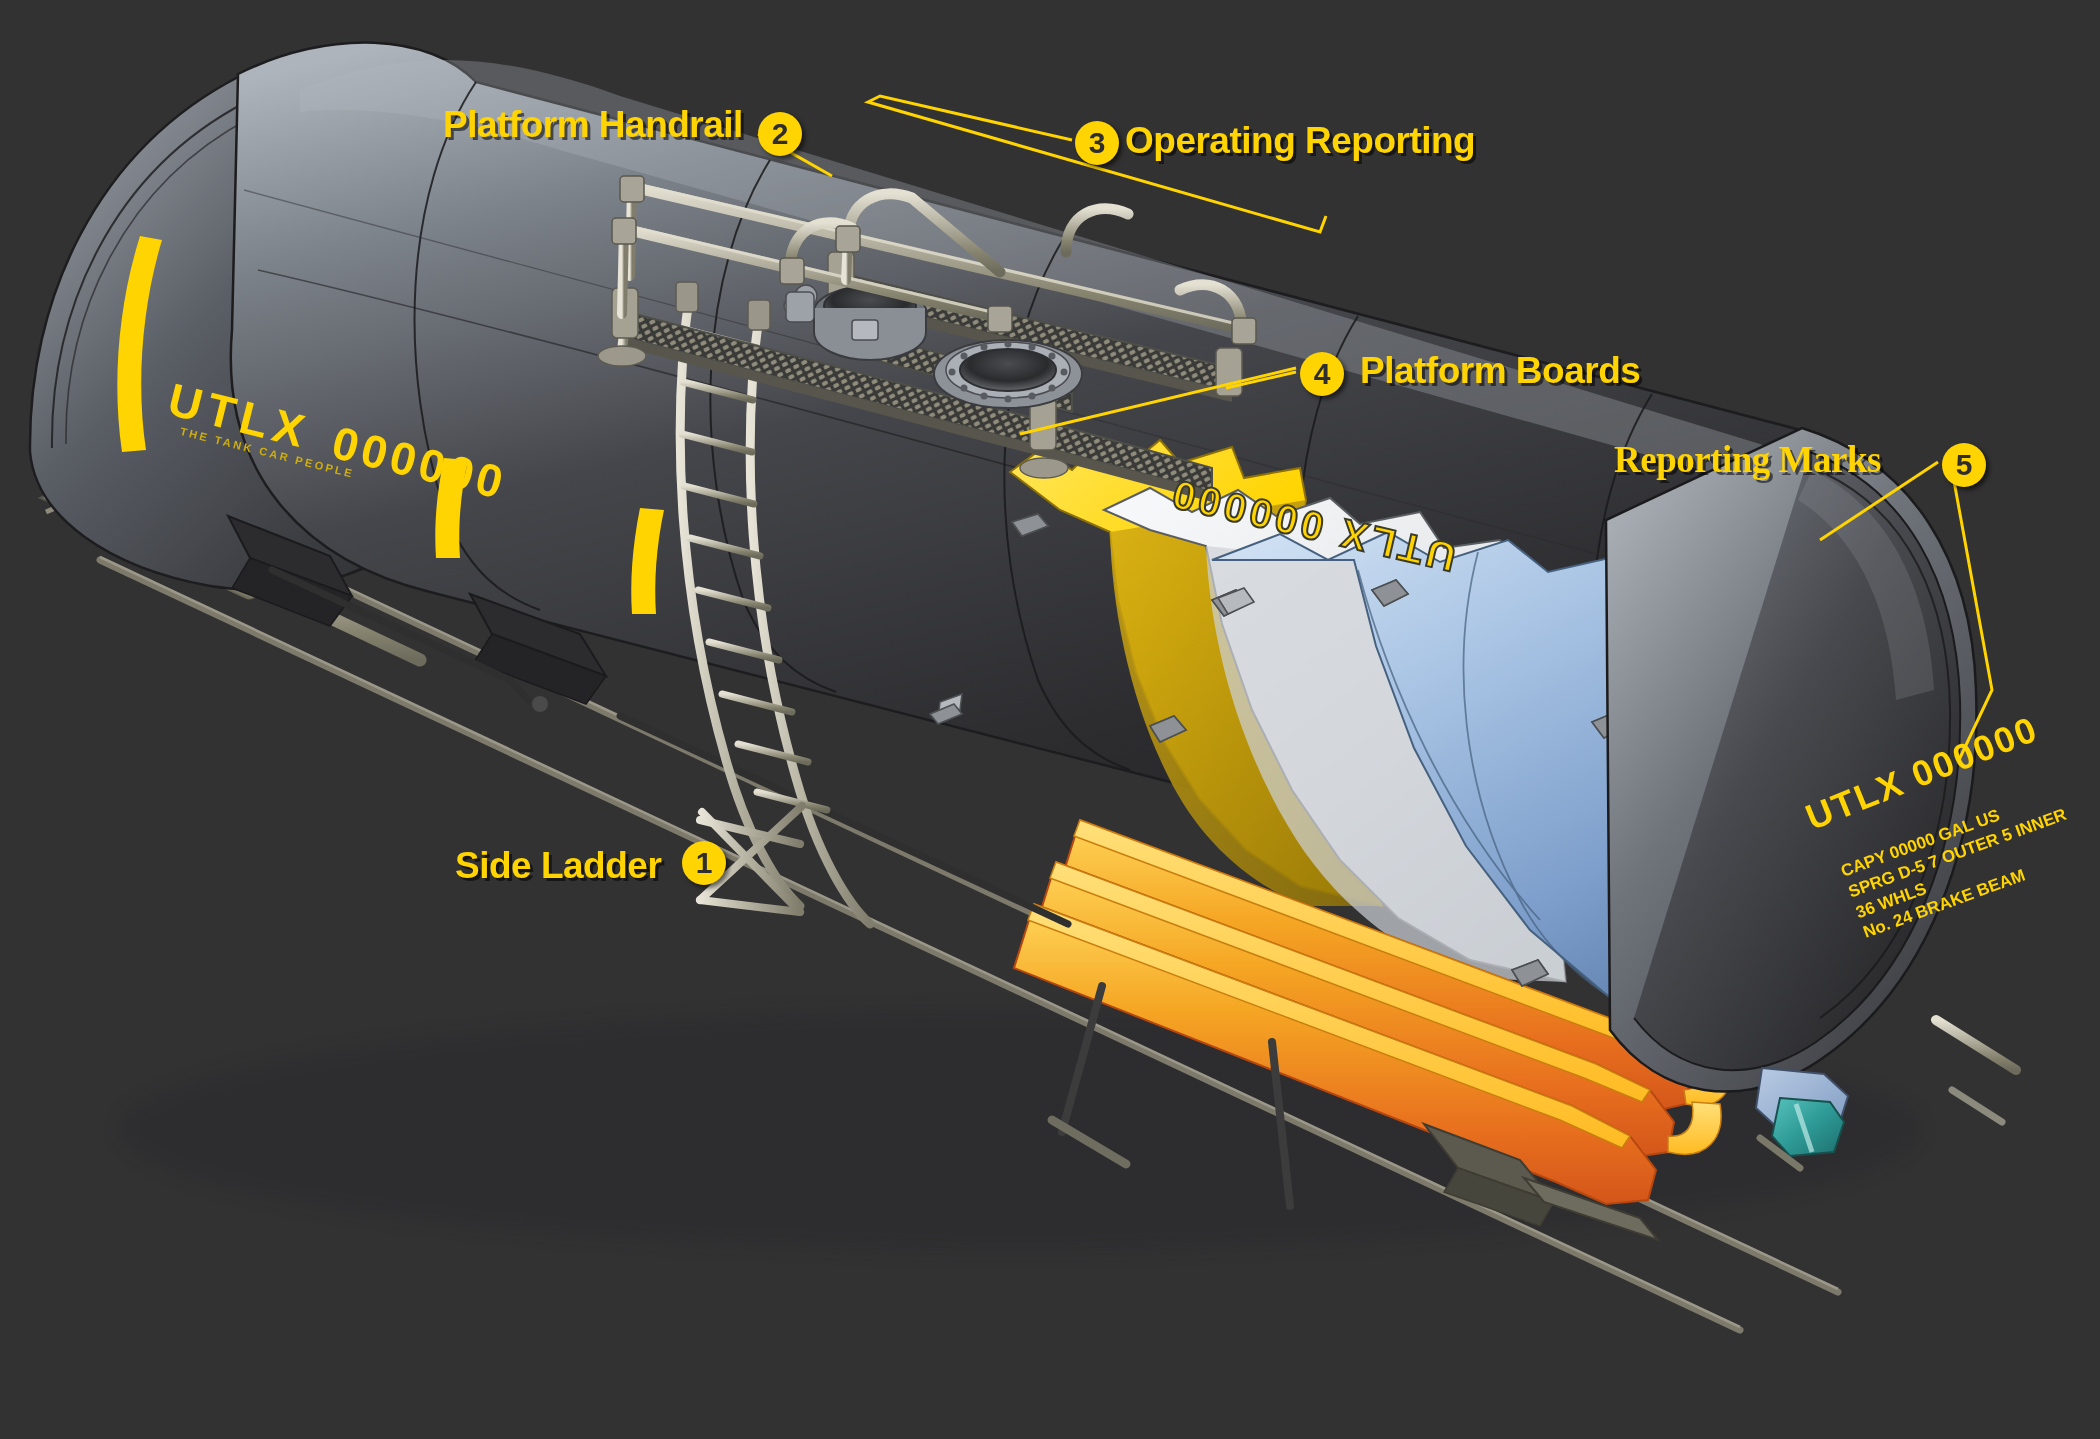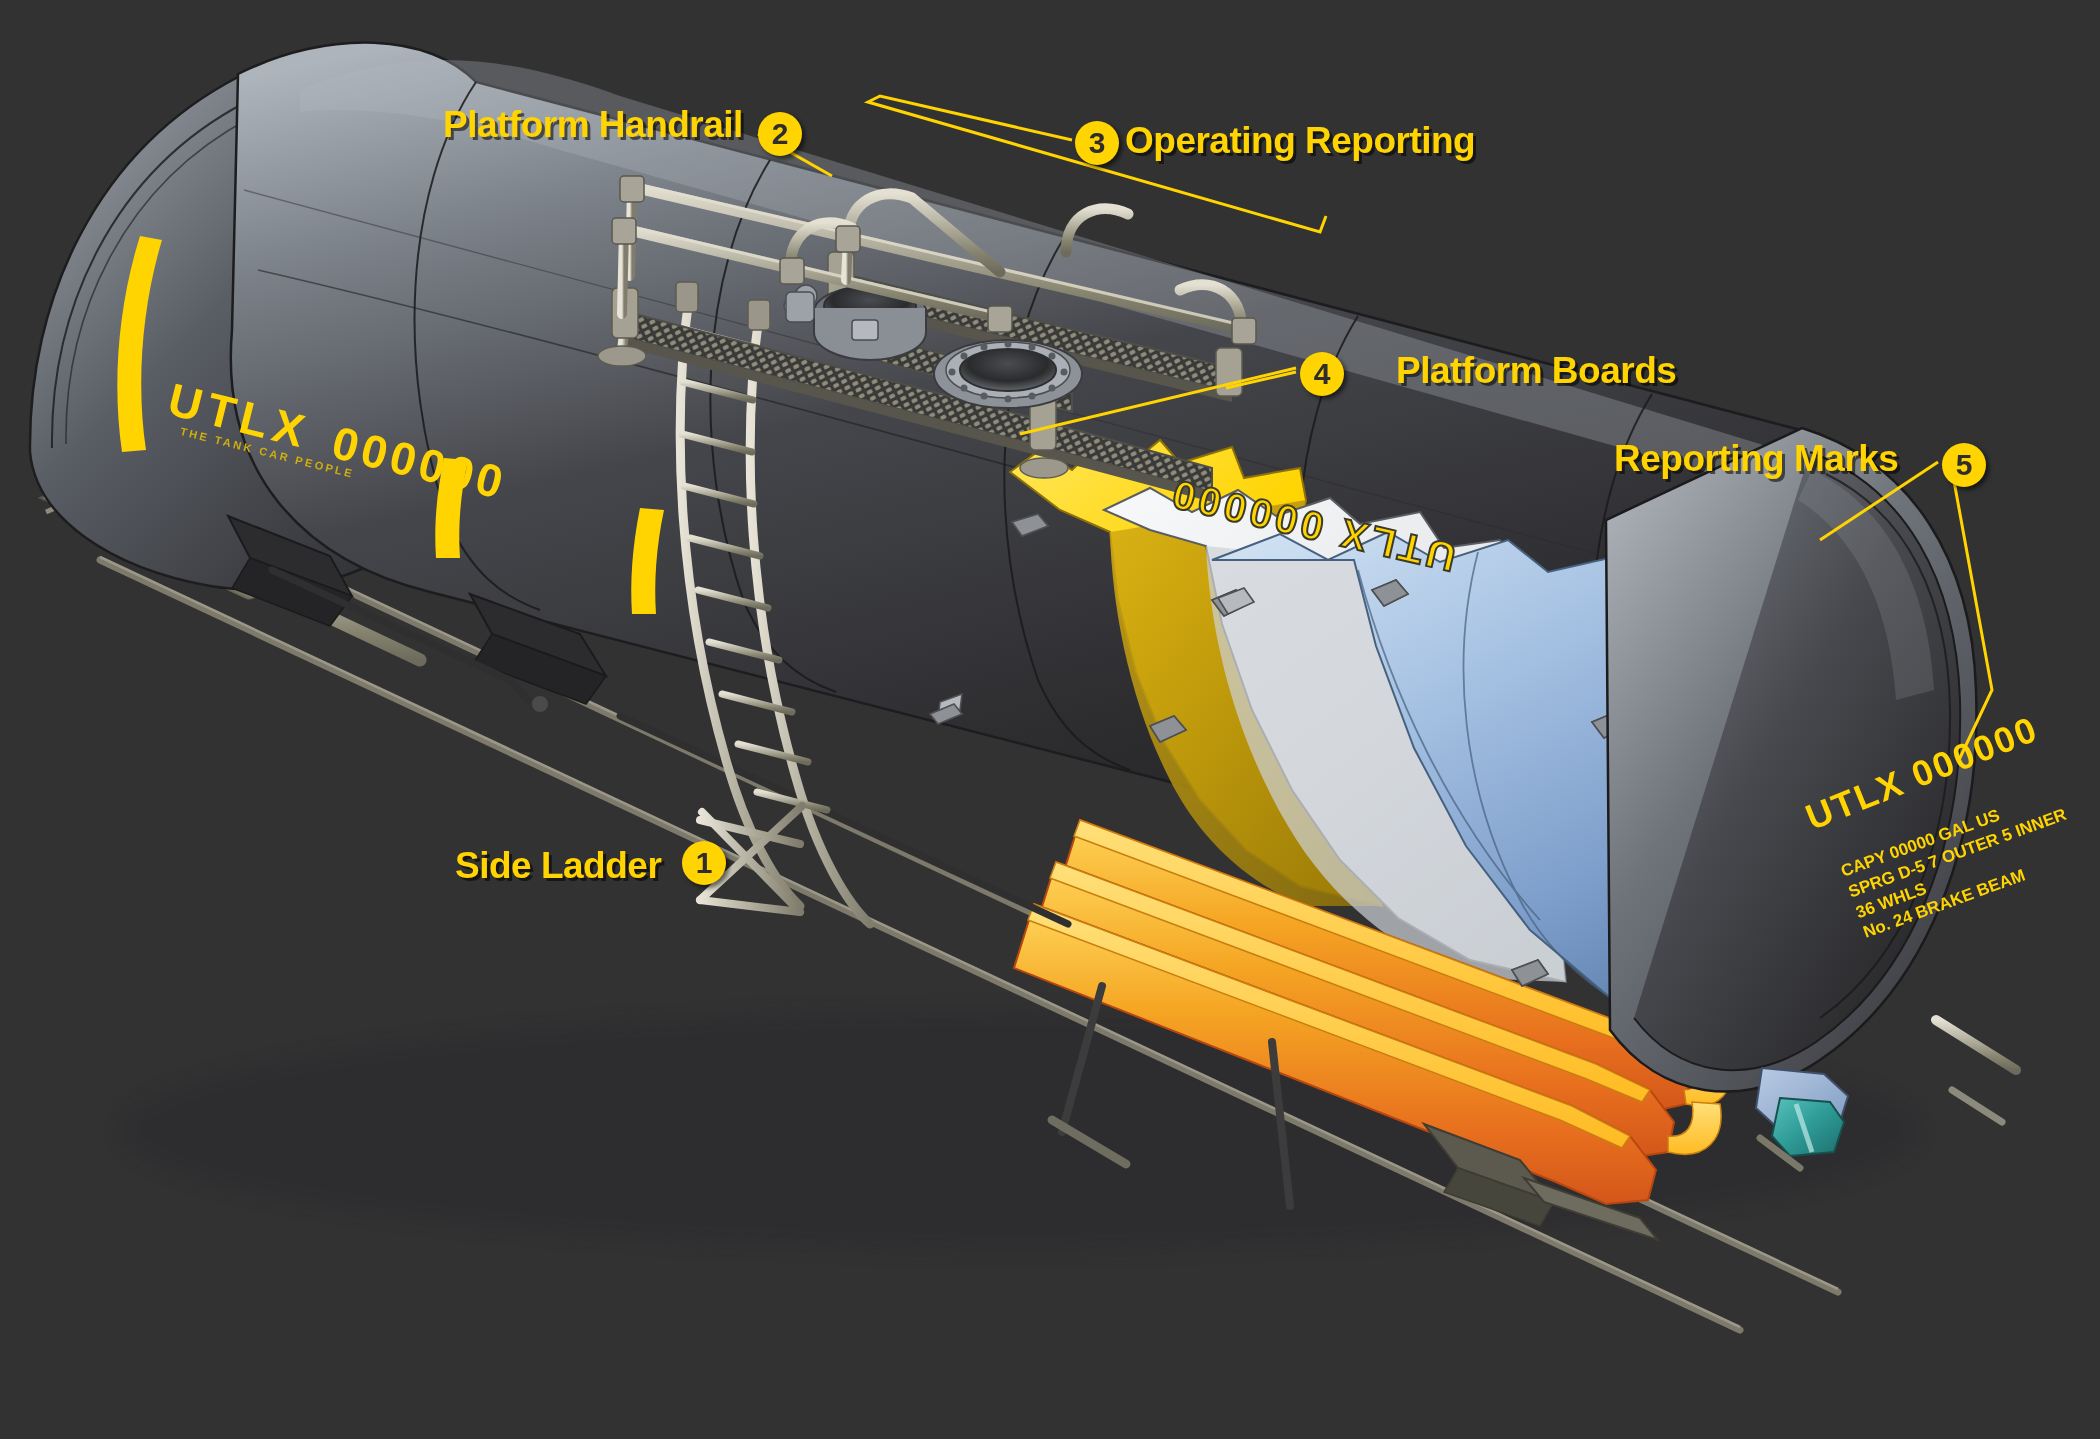--- a/index.html
+++ b/index.html
@@ -561,19 +561,19 @@
 
   <div class="callout-text" style="left:455px; top:845px;">Side Ladder</div>
   <div class="badge" style="left:682px; top:841px;">1</div>
 
   <div class="callout-text" style="left:443px; top:104px;text-align:right;">Platform Handrail</div>
   <div class="badge" style="left:758px; top:112px;">2</div>
 
   <div class="callout-text" style="left:1125px; top:120px;">Operating Reporting</div>
   <div class="badge" style="left:1075px; top:121px;">3</div>
 
-  <div class="callout-text" style="left:1360px; top:350px;margin-left:36px;">Platform Boards</div>
+  <div class="callout-text" style="left:1360px; top:350px;">Platform Boards</div>
   <div class="badge" style="left:1300px; top:352px;">4</div>
 
-  <div class="callout-text" style="left:1614px; top:438px;">Reporting Marks</div>
+  <div class="callout-text" style="left:1614px; top:438px;font-family:Liberation Serif, serif;">Reporting Marks</div>
   <div class="badge" style="left:1942px; top:443px;">5</div>
 
 </div>
 
 </body></html>

